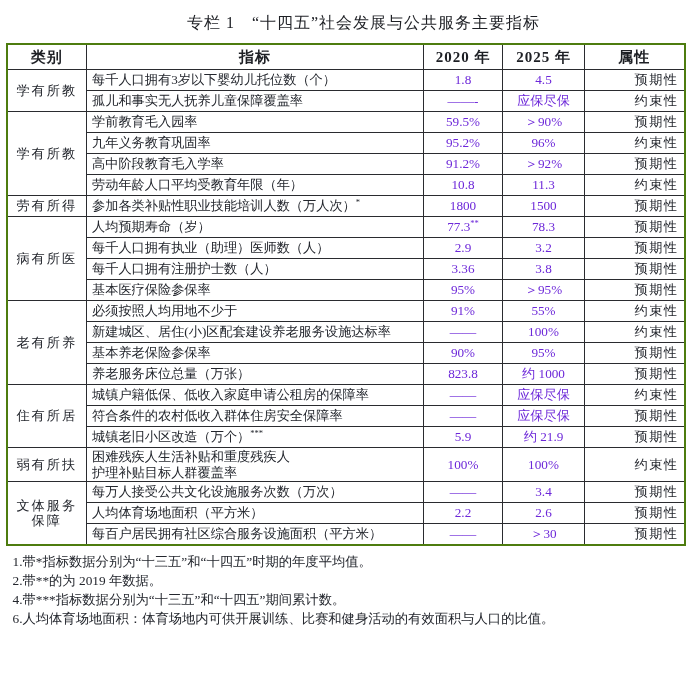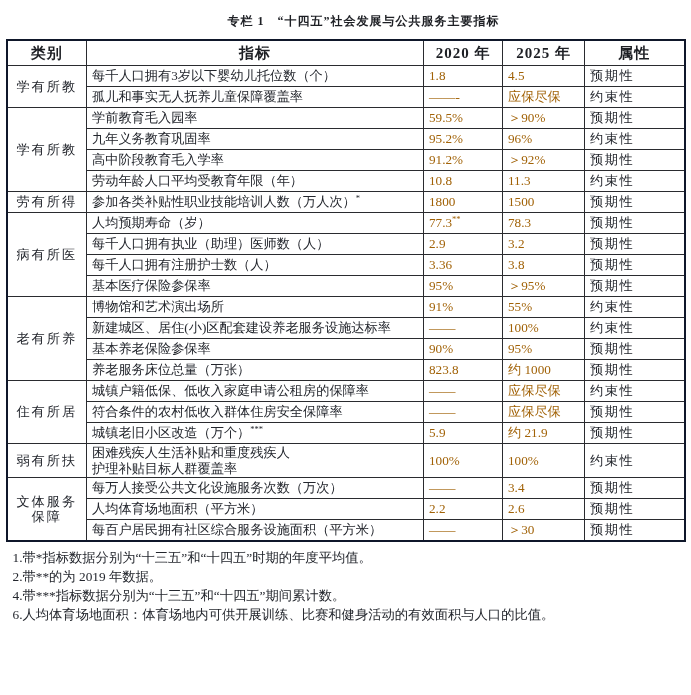--- a/index.html
+++ b/index.html
@@ -3,40 +3,40 @@
 <meta charset="utf-8">
 <style>
   html, body { margin: 0; padding: 0; background: #ffffff; }
   .page {
     width: 691px; height: 695px; background: #ffffff; overflow: hidden;
     font-family: "Liberation Serif", "DejaVu Serif", serif;
     color: #23262d; position: relative;
   }
   .title {
     padding-top: 13px; text-align: center;
-    font-size: 12px; font-weight: bold; color: #1d1f24; letter-spacing: 1px; padding-left: 36px;
+    font-size: 16px; font-weight: normal; color: #1d1f24; letter-spacing: 1px; padding-left: 36px;
   }
   table.indicators {
     width: 678px; margin: 9px auto 0; border-collapse: collapse;
-    table-layout: fixed; border: 2px solid #0f172a;
+    table-layout: fixed; border: 2px solid #4d7c0f;
   }
   table.indicators th, table.indicators td {
     border: 1px solid #2a2b2f; overflow: hidden;
   }
   table.indicators th {
     height: 24px; font-size: 15px; font-weight: bold;
     text-align: center; color: #1d1f24; letter-spacing: 1px; padding: 0 2px;
   }
   table.indicators td {
     height: 18px; font-size: 13.2px; line-height: 1.18; padding: 1px 5px;
   }
   td.cat  { text-align: center; letter-spacing: 2px; padding: 1px 3px; }
   td.ind  { text-align: left; white-space: pre-line; }
-  td.val  { text-align: left; color: #a16207; }
-  td.attr { text-align: left; letter-spacing: 1.5px; }
+  td.val  { text-align: center; color: #6d28d9; }
+  td.attr { text-align: right; letter-spacing: 1.5px; }
   sup { font-size: 8.5px; vertical-align: super; line-height: 0; }
   .notes {
     width: 666px; margin: 6px auto 0; font-size: 13.3px; line-height: 19px;
     text-align: justify; color: #23262d;
   }
   .note { margin: 0; }
 </style>
 </head>
 <body>
 
@@ -127,21 +127,21 @@
           <td class="attr">预期性</td>
         </tr>
         <tr>
           <td class="ind">基本医疗保险参保率</td>
           <td class="val">95%</td>
           <td class="val">＞95%</td>
           <td class="attr">预期性</td>
         </tr>
         <tr>
           <td rowspan="4" class="cat">老有所养</td>
-          <td class="ind">博物馆和艺术演出场所</td>
+          <td class="ind">必须按照人均用地不少于</td>
           <td class="val">91%</td>
           <td class="val">55%</td>
           <td class="attr">约束性</td>
         </tr>
         <tr>
           <td class="ind">新建城区、居住(小)区配套建设养老服务设施达标率</td>
           <td class="val">——</td>
           <td class="val">100%</td>
           <td class="attr">约束性</td>
         </tr>

